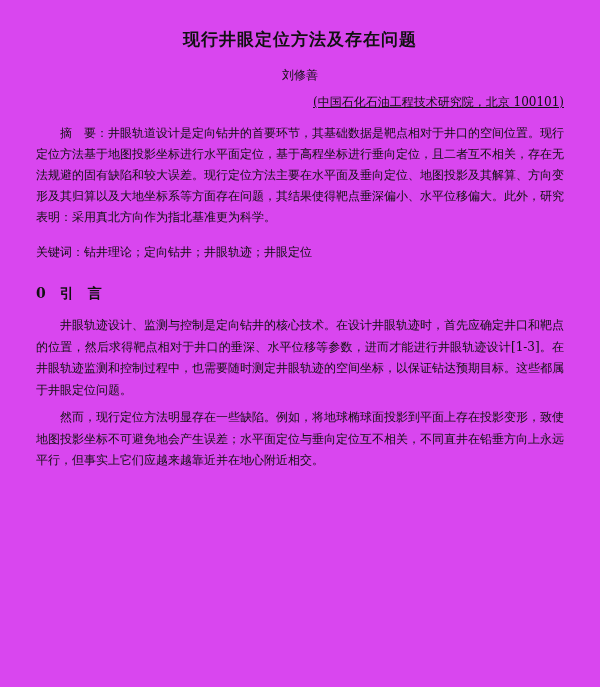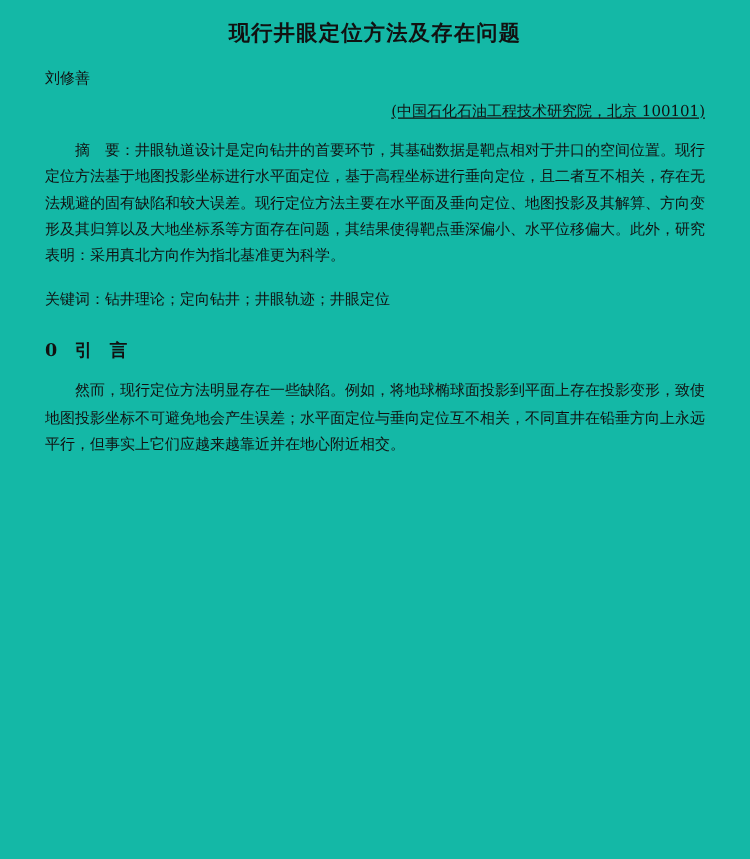--- a/index.html
+++ b/index.html
@@ -1,36 +1,36 @@
 <!DOCTYPE html>
 <html><head>
 <meta charset="utf-8">
 <style>
   * { margin: 0; padding: 0; box-sizing: border-box; }
   html, body { background: #e9e9e9; }
   .page {
     width: 600px;
     height: 687px;
     margin: 0 auto;
-    background: #14b8a6;
+    background: #d946ef;
     color: #111;
     font-family: "DejaVu Serif", "Liberation Serif", serif;
-    padding: 11px 36px 0 36px;
+    padding: 24px 36px 0 36px;
     overflow: hidden;
   }
   .title {
     font-size: 17px;
     font-weight: bold;
     text-align: center;
     letter-spacing: 1px;
     margin: 4px 0 16px 0;
   }
   .author {
     font-size: 12px;
-    text-align: left;
+    text-align: center;
     margin-bottom: 10px;
   }
   .affiliation {
     font-size: 12px;
     text-align: right;
     margin-bottom: 12px;
     text-decoration: underline;
   }
   .abstract, .keywords {
     font-size: 12px;
@@ -63,16 +63,17 @@
   <div class="author">刘修善</div>
 
   <div class="affiliation">(中国石化石油工程技术研究院，北京 100101)</div>
 
   <p class="abstract"><span class="label">摘　要：</span><span>井眼轨道设计是定向钻井的首要环节，其基础数据是靶点相对于井口的空间位置。现行定位方法基于地图投影坐标进行水平面定位，基于高程坐标进行垂向定位，且二者互不相关，存在无法规避的固有缺陷和较大误差。现行定位方法主要在水平面及垂向定位、地图投影及其解算、方向变形及其归算以及大地坐标系等方面存在问题，其结果使得靶点垂深偏小、水平位移偏大。此外，研究表明：采用真北方向作为指北基准更为科学。</span></p>
 
   <p class="keywords"><span class="label">关键词：</span><span>钻井理论；定向钻井；井眼轨迹；井眼定位</span></p>
 
   <h2 class="sec-heading">0　引　言</h2>
 
+  <p class="body-p">井眼轨迹设计、监测与控制是定向钻井的核心技术。在设计井眼轨迹时，首先应确定井口和靶点的位置，然后求得靶点相对于井口的垂深、水平位移等参数，进而才能进行井眼轨迹设计[1-3]。在井眼轨迹监测和控制过程中，也需要随时测定井眼轨迹的空间坐标，以保证钻达预期目标。这些都属于井眼定位问题。</p>
   <p class="body-p">然而，现行定位方法明显存在一些缺陷。例如，将地球椭球面投影到平面上存在投影变形，致使地图投影坐标不可避免地会产生误差；水平面定位与垂向定位互不相关，不同直井在铅垂方向上永远平行，但事实上它们应越来越靠近并在地心附近相交。</p>
 
 
 </div>
 
 </body></html>

